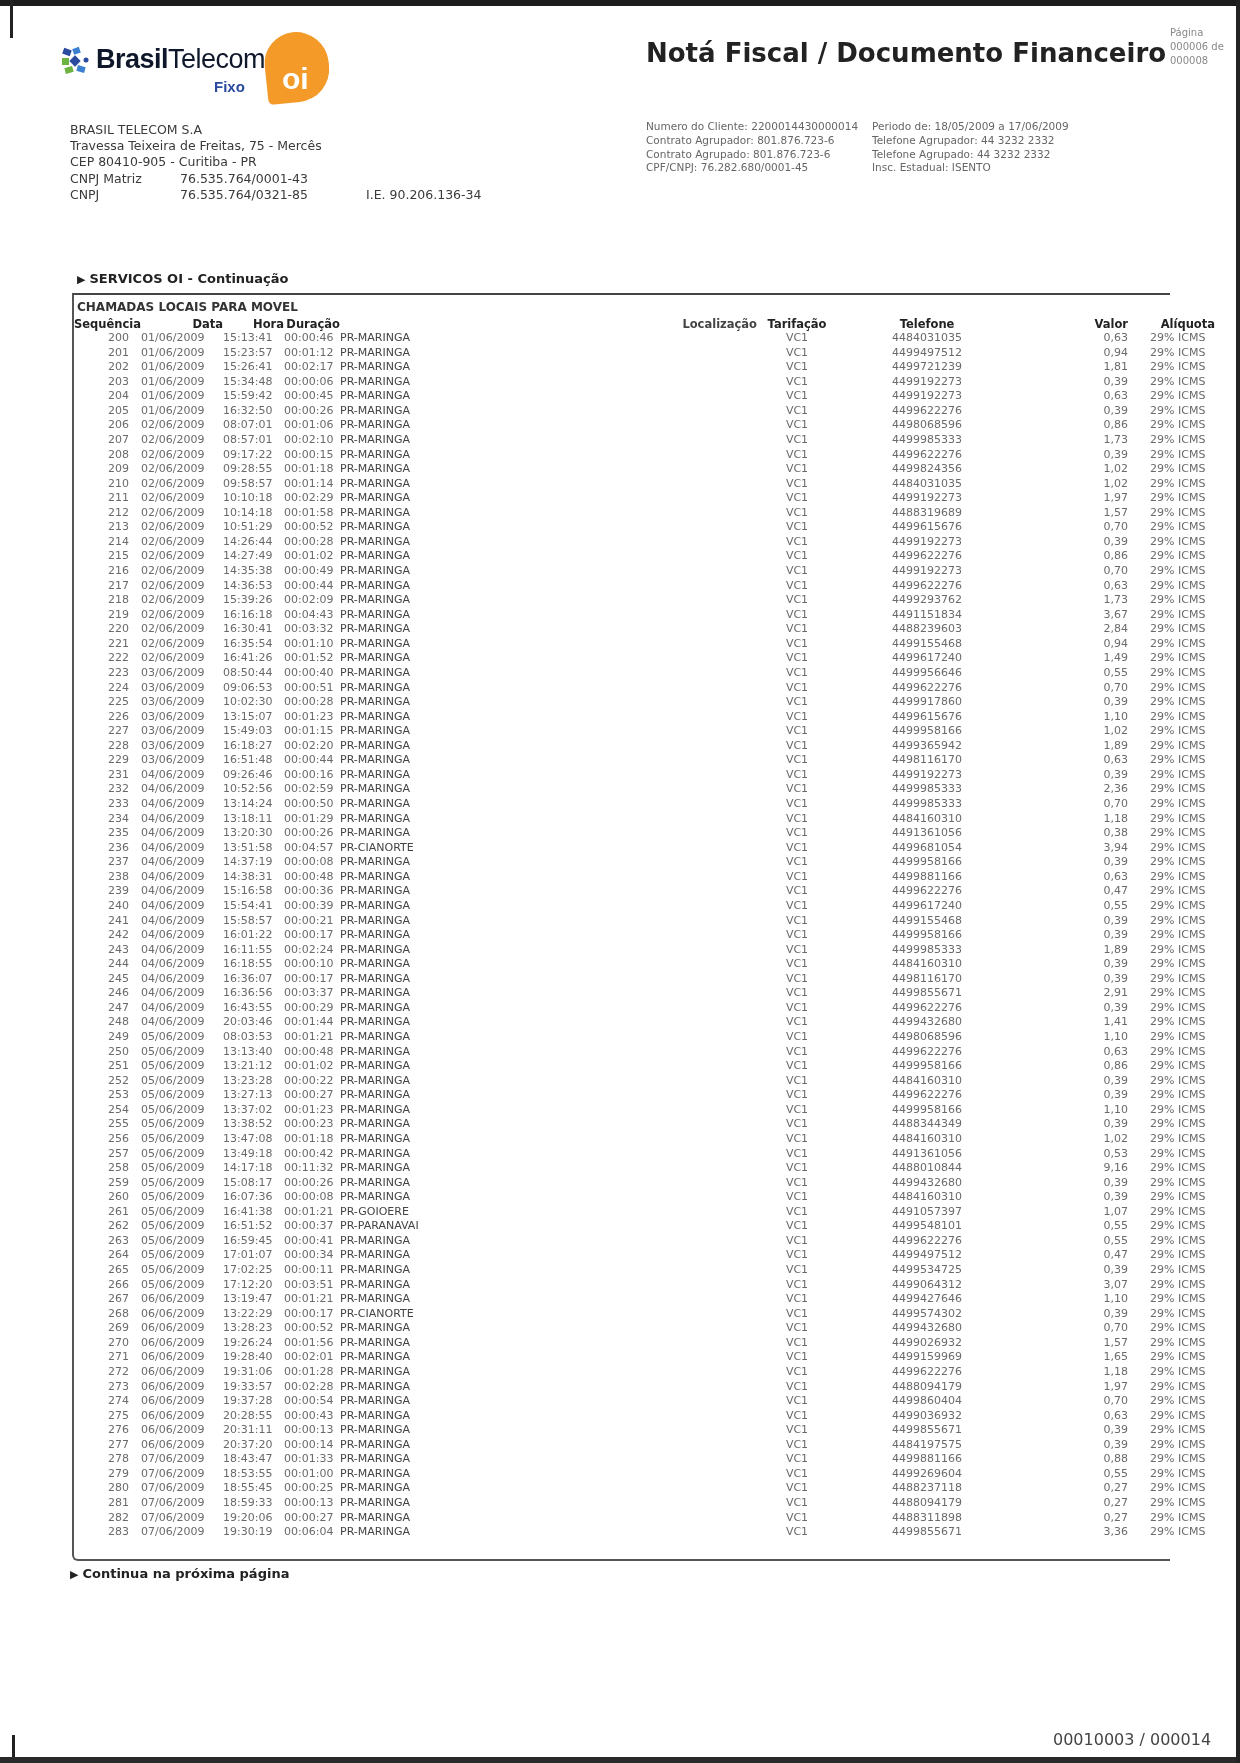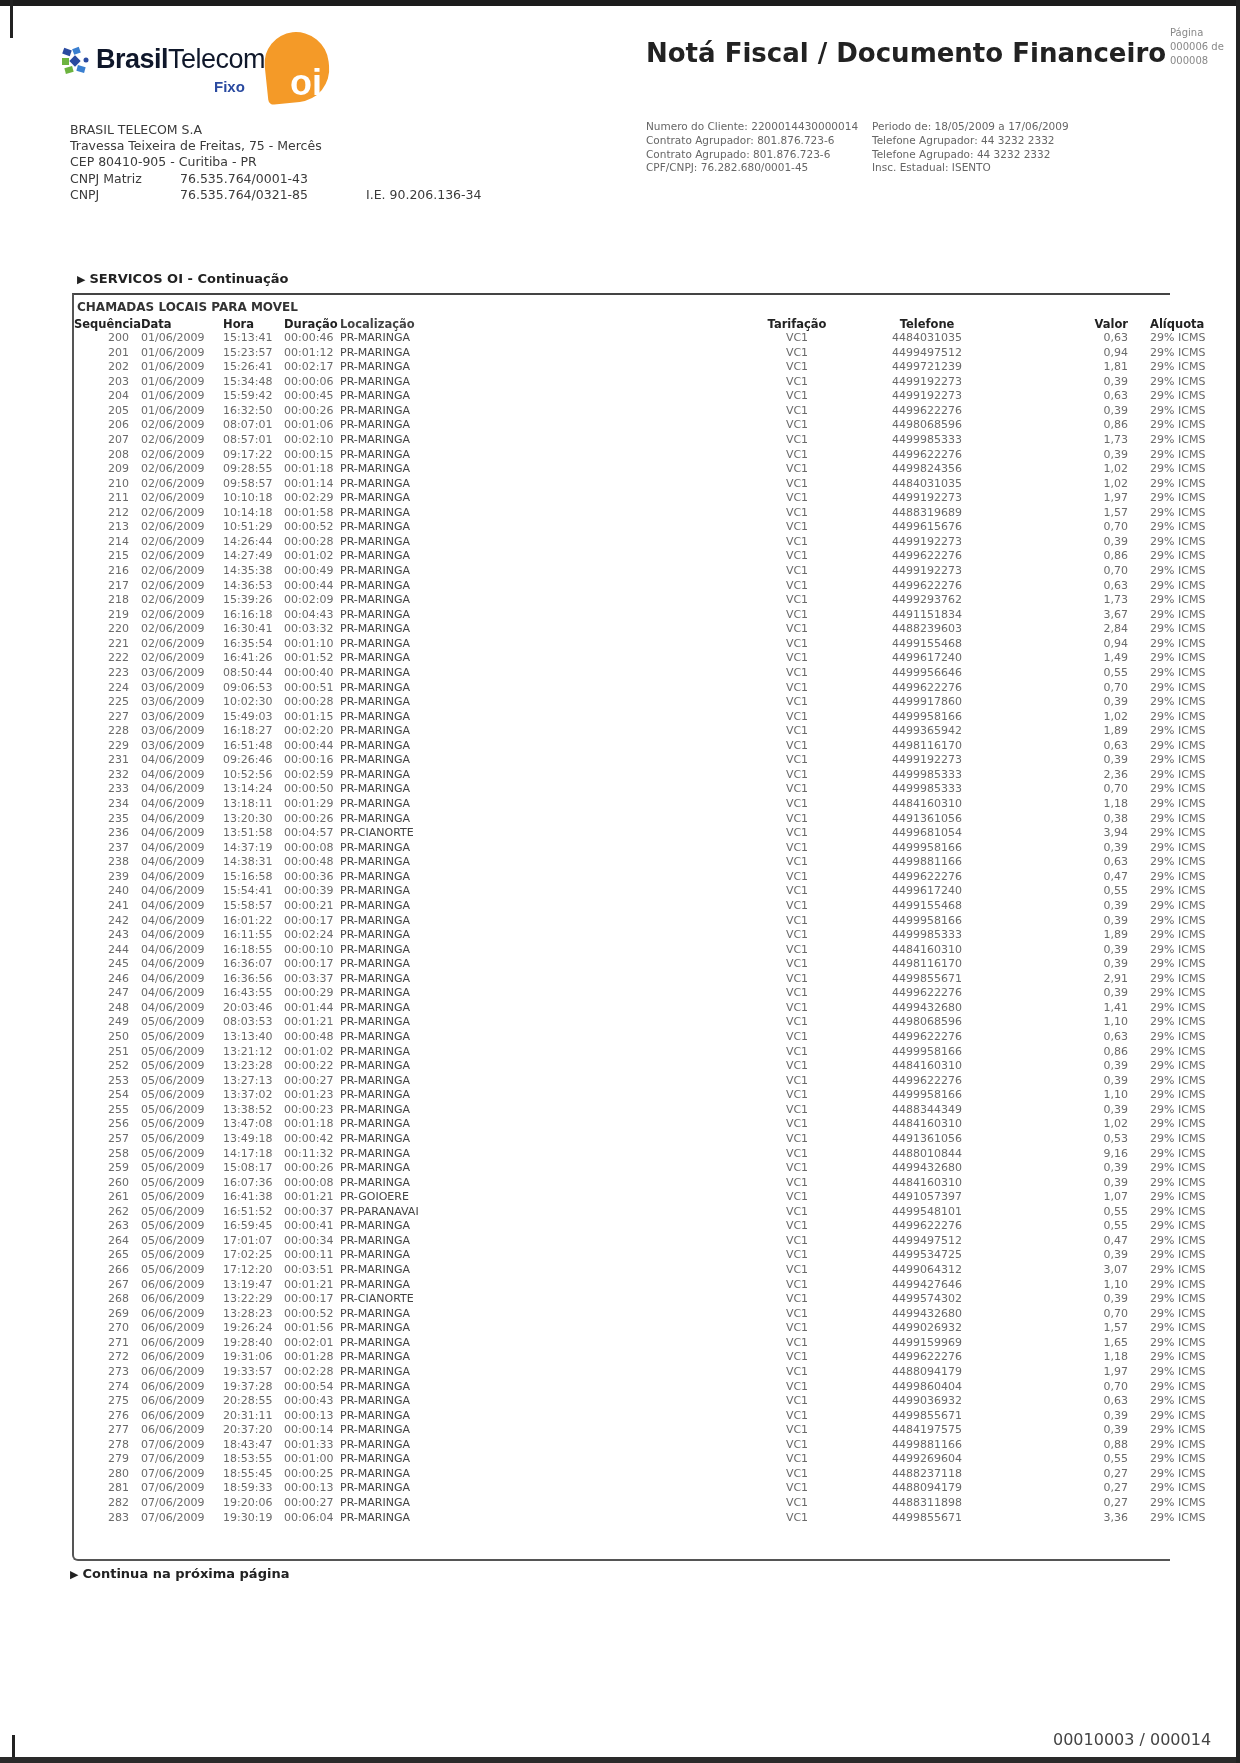--- a/index.html
+++ b/index.html
@@ -15,21 +15,21 @@
   .scan-bottom { position:absolute; left:0; top:1757px; width:1240px; height:6px; background:#2a2a2a; }
   .scan-right { position:absolute; right:0; top:0; width:4px; height:1763px; background:#222; }
 
   
   .logo { position:absolute; left:60px; top:36px; width:280px; height:80px; }
   .bt-icon { position:absolute; left:0; top:10px; width:30px; height:30px; }
   .bt-name { position:absolute; left:36px; top:8px; font-family:"Liberation Sans", sans-serif; font-size:27px; color:#0f172a; letter-spacing:-0.5px; white-space:nowrap; }
   .bt-name b { font-weight:bold; }
   .bt-fixo { position:absolute; left:154px; top:42px; font-family:"Liberation Sans", sans-serif; font-weight:bold; font-size:15px; color:#2a4aa0; }
   .oi-bubble { position:absolute; left:205px; top:-4px; width:64px; height:70px; background:#f49a28; border-radius:34px 36px 36px 6px; transform:rotate(-6deg); }
-  .oi-text { position:absolute; left:222px; top:26px; font-family:"Liberation Sans", sans-serif; font-weight:bold; font-size:36px; color:#fff;margin-left:8px; }
+  .oi-text { position:absolute; left:222px; top:26px; font-family:"Liberation Sans", sans-serif; font-weight:bold; font-size:30px; color:#fff; }
 
   
   .company { position:absolute; left:70px; top:122px; font-size:12.5px; line-height:16.2px; color:#3a3a3a; }
   .company .row { white-space:nowrap; }
   .company .lbl { display:inline-block; width:110px; }
   .company .ie { position:absolute; left:296px; top:64.8px; white-space:nowrap; }
 
   
   .doc-title { position:absolute; left:646px; top:38px; font-size:26px; font-weight:bold; color:#222; white-space:nowrap; }
   .page-info { position:absolute; left:1170px; top:26px; font-size:10px; line-height:14px; color:#888; width:60px; }
@@ -40,21 +40,21 @@
   .client .c1 { left:0; }
   .client .c2 { left:226px; }
 
   
   .section-title { position:absolute; left:77px; top:271px; font-size:13px; font-weight:bold; color:#222; white-space:nowrap; }
   .section-title .tri { font-size:11px; margin-right:4px; }
   .box { position:absolute; left:72px; top:293px; width:1096px; height:1264px; border-top:2px solid #444; border-left:2px solid #555; border-bottom:2px solid #555; border-bottom-left-radius:6px; }
   .sub-title { position:absolute; left:77px; top:300px; font-size:12px; font-weight:bold; color:#333; white-space:nowrap; }
 
   table.calls { position:absolute; left:74px; top:316px; border-collapse:collapse; font-size:11px; }
-  table.calls th { font-weight:bold; color:#222; font-size:11.5px; height:15px; padding:0; text-align:left; white-space:nowrap; }
+  table.calls th { font-weight:bold; color:#222; font-size:11.5px; height:15px; padding:0; text-align:right; white-space:nowrap; }
   table.calls td { height:14.56px; padding:0; color:#6a6a6a; white-space:nowrap; line-height:14.56px; }
   .c-seq { width:60px; text-align:right !important; padding-right:12px !important; box-sizing:border-box; }
   th.c-seq { text-align:left; padding-right:0 !important; }
   .c-data { width:82px; }
   .c-hora { width:61px; }
   .c-dur { width:56px; }
   .c-loc { width:417px; color:#444 !important; }
   .c-tar { width:80px; text-align:center !important; }
   .c-tel { width:180px; text-align:center !important; }
   .c-val { width:133px; text-align:right !important; padding-right:22px !important; box-sizing:border-box; }
@@ -419,20 +419,31 @@
         <td class="c-data">03/06/2009</td>
         <td class="c-hora">10:02:30</td>
         <td class="c-dur">00:00:28</td>
         <td class="c-loc">PR-MARINGA</td>
         <td class="c-tar">VC1</td>
         <td class="c-tel">4499917860</td>
         <td class="c-val">0,39</td>
         <td class="c-aliq">29% ICMS</td>
       </tr>
       <tr>
+        <td class="c-seq">226</td>
+        <td class="c-data">03/06/2009</td>
+        <td class="c-hora">13:15:07</td>
+        <td class="c-dur">00:01:23</td>
+        <td class="c-loc">PR-MARINGA</td>
+        <td class="c-tar">VC1</td>
+        <td class="c-tel">4499615676</td>
+        <td class="c-val">1,10</td>
+        <td class="c-aliq">29% ICMS</td>
+      </tr>
+      <tr>
         <td class="c-seq">227</td>
         <td class="c-data">03/06/2009</td>
         <td class="c-hora">15:49:03</td>
         <td class="c-dur">00:01:15</td>
         <td class="c-loc">PR-MARINGA</td>
         <td class="c-tar">VC1</td>
         <td class="c-tel">4499958166</td>
         <td class="c-val">1,02</td>
         <td class="c-aliq">29% ICMS</td>
       </tr>

